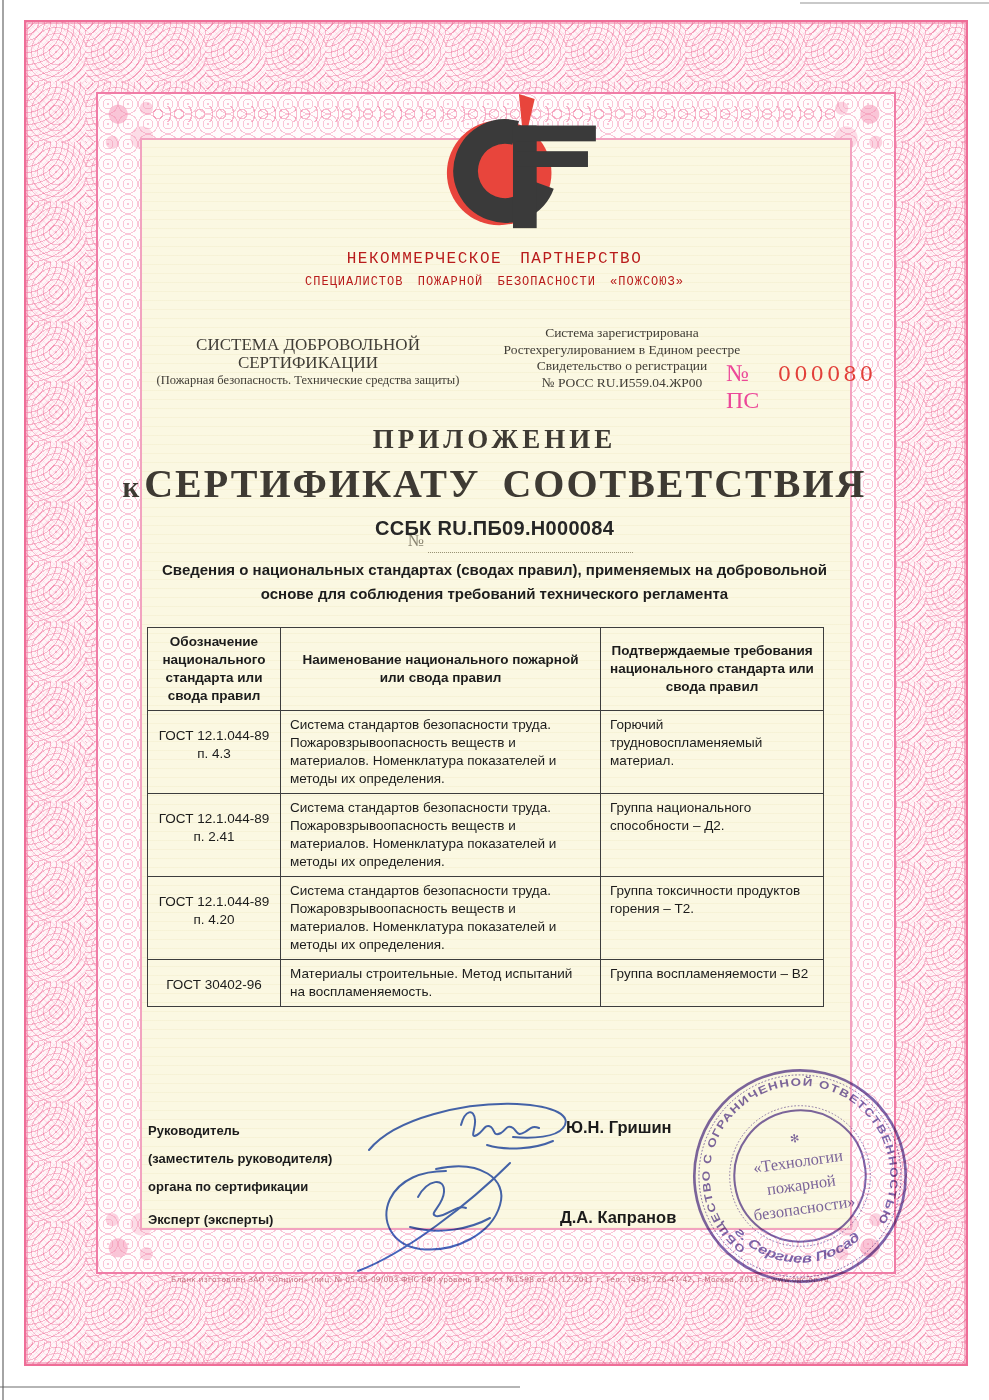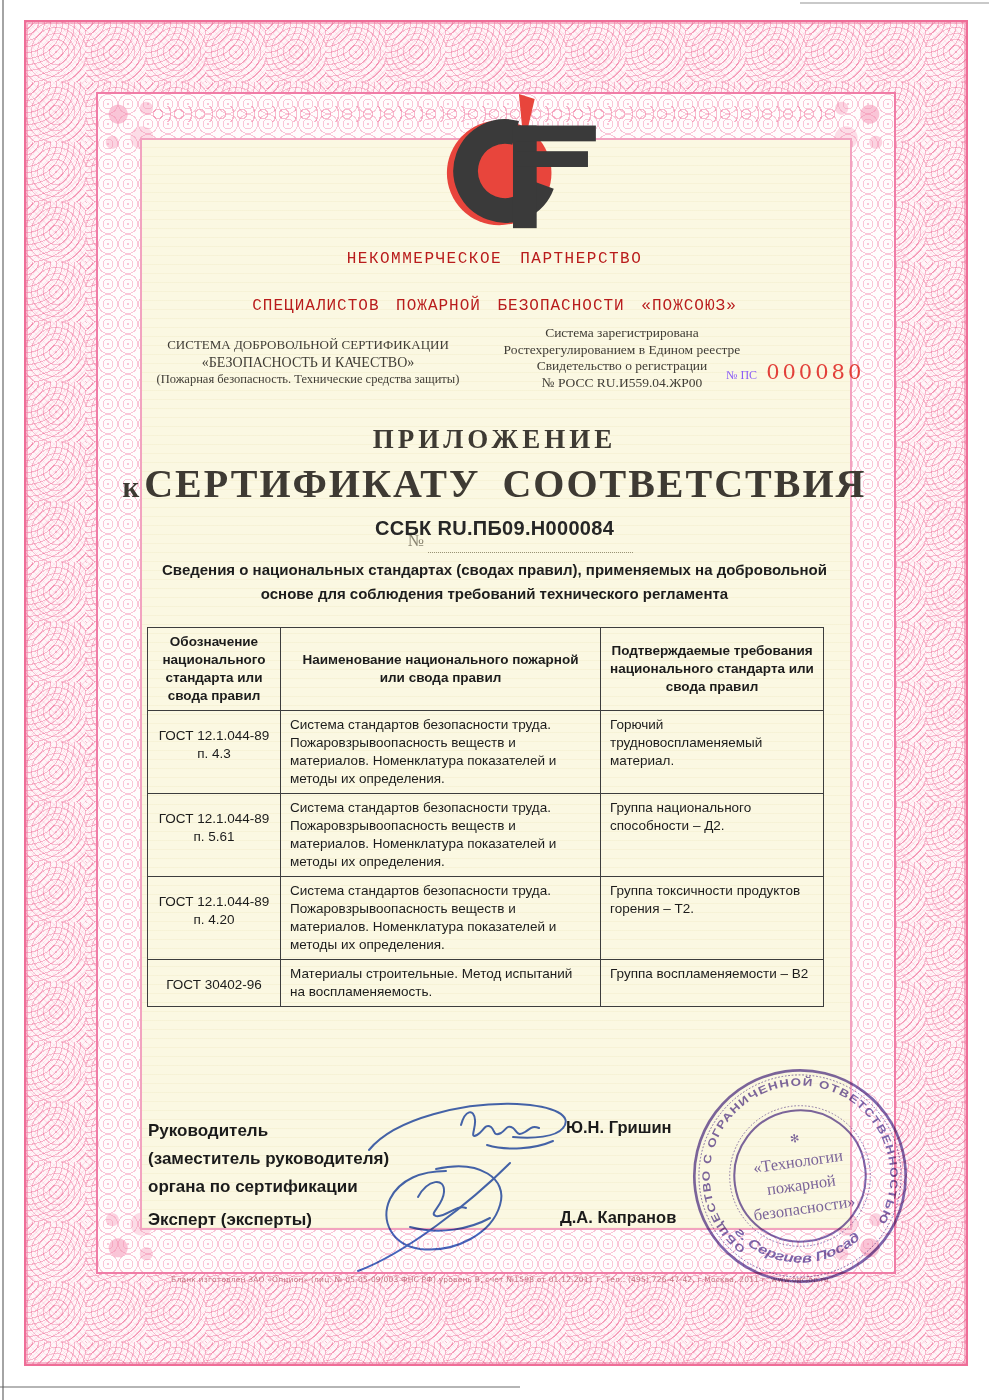--- a/index.html
+++ b/index.html
@@ -37,32 +37,32 @@
 
   
   .cert-content{left:140px;top:138px;width:708px;height:1088px;z-index:4;
     background-color:#fbf8e2;
     background-image:repeating-linear-gradient(0deg, rgba(222,210,150,0.15) 0 1px, transparent 1px 9px);
     border:2px solid #f2a3c0;}
   .org{left:0;right:0;top:248px;z-index:5;text-align:center;color:#b91c1c;
        font-family:Liberation Mono, monospace;line-height:23px;}
   .org .l1{font-size:16px;letter-spacing:1.5px;word-spacing:7px;}
   .org .l2{font-size:17px;letter-spacing:1.5px;word-spacing:6px;}
-  .org .l3{font-size:16px;letter-spacing:1px;word-spacing:6px;margin-top:24px;}
+  .org .l3{font-size:12px;letter-spacing:1px;word-spacing:6px;}
 
   .sysL{left:140px;top:336px;width:336px;z-index:5;text-align:center;color:#403d36;
         font-family:"Liberation Serif",serif;}
-  .sysL .l1{font-size:13px;line-height:18px;}
+  .sysL .l1{font-size:17px;line-height:18px;}
   .sysL .l2{font-size:14px;line-height:17px;}
   .sysL .l3{font-size:12.5px;line-height:17px;}
   .sysR{left:484px;top:325px;width:276px;z-index:5;text-align:center;color:#403d36;
         font-family:"Liberation Serif",serif;font-size:13.5px;line-height:16.5px;}
   .formnum{left:726px;top:360px;width:150px;z-index:5;display:flex;align-items:baseline;gap:9px;
         font-family:"Liberation Serif",serif;}
-  .formnum .lbl{font-size:12px;color:#8b5cf6;}
+  .formnum .lbl{font-size:24px;color:#ec4899;}
   .formnum .val{font-size:21px;color:#e2403a;letter-spacing:3px;font-family:"DejaVu Serif",serif;}
 
   .title1{left:0;right:0;top:424px;z-index:5;text-align:center;color:#3e3a33;
         font-family:"Liberation Serif",serif;font-size:27px;font-weight:bold;letter-spacing:4px;}
   .title2{left:0;right:0;top:460px;z-index:5;text-align:center;color:#3e3a33;
         font-family:"Liberation Serif",serif;font-weight:bold;}
   .title2 .small{font-size:29px;letter-spacing:1px;}
   .title2 .big{font-size:40px;letter-spacing:2px;word-spacing:10px;}
   .certnum{left:0;right:0;top:517px;z-index:6;text-align:center;color:#262626;
         font-size:20px;font-weight:bold;letter-spacing:.3px;}
@@ -74,21 +74,21 @@
 
   .tblwrap{left:147px;top:627px;z-index:5;}
   table.tbl{border-collapse:collapse;table-layout:fixed;width:676px;}
   .tbl th,.tbl td{border:1.4px solid #3d3d3d;padding:5px 9px;font-size:13.5px;line-height:18px;color:#1c1c1c;}
   .tbl th{font-weight:bold;text-align:center;vertical-align:middle;}
   .tbl td{vertical-align:top;font-weight:bold;font-weight:normal;}
   .tbl td.c1{text-align:center;padding-top:16px;}
   .tbl tr.hdr{height:71px;} .tbl tr.r0{height:75px;} .tbl tr.r1{height:73px;}
   .tbl tr.r2{height:74px;} .tbl tr.r3{height:43px;}
 
-  .signlbl{z-index:5;color:#1b1b1b;font-size:17px;font-weight:bold;line-height:28px;}
+  .signlbl{z-index:5;color:#1b1b1b;font-size:13px;font-weight:bold;line-height:28px;}
   .signname{z-index:5;color:#1b1b1b;font-size:16.5px;font-weight:bold;}
 
   .footer{left:165px;top:1275px;width:670px;z-index:6;text-align:center;color:#c4707e;
         font-family:"DejaVu Sans",sans-serif;font-size:7.5px;letter-spacing:.2px;}
 
   .sig{z-index:7;mix-blend-mode:multiply;opacity:.92;}
   .stamp{z-index:8;mix-blend-mode:multiply;opacity:.88;}
   .logo{left:428px;top:92px;z-index:6;}
 
   .scan-left{left:2px;top:0;width:2px;height:1400px;background:rgba(90,90,90,.55);z-index:10;}
@@ -124,21 +124,20 @@
     <rect x="90" y="60" width="72" height="16" fill="#3a3a3a"></rect>
   </svg>
 
   <div class="abs org">
     <div class="l1">НЕКОММЕРЧЕСКОЕ ПАРТНЕРСТВО</div>
     <div class="l3">СПЕЦИАЛИСТОВ ПОЖАРНОЙ БЕЗОПАСНОСТИ «ПОЖСОЮЗ»</div>
   </div>
 
   <div class="abs sysL">
     <div class="l1">СИСТЕМА ДОБРОВОЛЬНОЙ СЕРТИФИКАЦИИ</div>
-    <div class="l2">«БЕЗОПАСНОСТЬ И КАЧЕСТВО»</div>
     <div class="l3">(Пожарная безопасность. Технические средства защиты)</div>
   </div>
   <div class="abs sysR">
     <div>Система зарегистрирована</div>
     <div>Ростехрегулированием в Едином реестре</div>
     <div>Свидетельство о регистрации</div>
     <div>№ РОСС RU.И559.04.ЖР00</div>
   </div>
   <div class="abs formnum">
     <span class="lbl">№ ПС</span>
@@ -176,21 +175,21 @@
         <td class="c1">
           <div>ГОСТ 12.1.044-89</div>
           <div>п. 4.3</div>
         </td>
         <td class="c2">Система стандартов безопасности труда. Пожаровзрывоопасность веществ и материалов. Номенклатура показателей и методы их определения.</td>
         <td class="c3">Горючий трудновоспламеняемый материал.</td>
       </tr>
       <tr class="r1">
         <td class="c1">
           <div>ГОСТ 12.1.044-89</div>
-          <div>п. 5.61</div>
+          <div>п. 2.41</div>
         </td>
         <td class="c2">Система стандартов безопасности труда. Пожаровзрывоопасность веществ и материалов. Номенклатура показателей и методы их определения.</td>
         <td class="c3">Группа национального способности – Д2.</td>
       </tr>
       <tr class="r2">
         <td class="c1">
           <div>ГОСТ 12.1.044-89</div>
           <div>п. 4.20</div>
         </td>
         <td class="c2">Система стандартов безопасности труда. Пожаровзрывоопасность веществ и материалов. Номенклатура показателей и методы их определения.</td>

